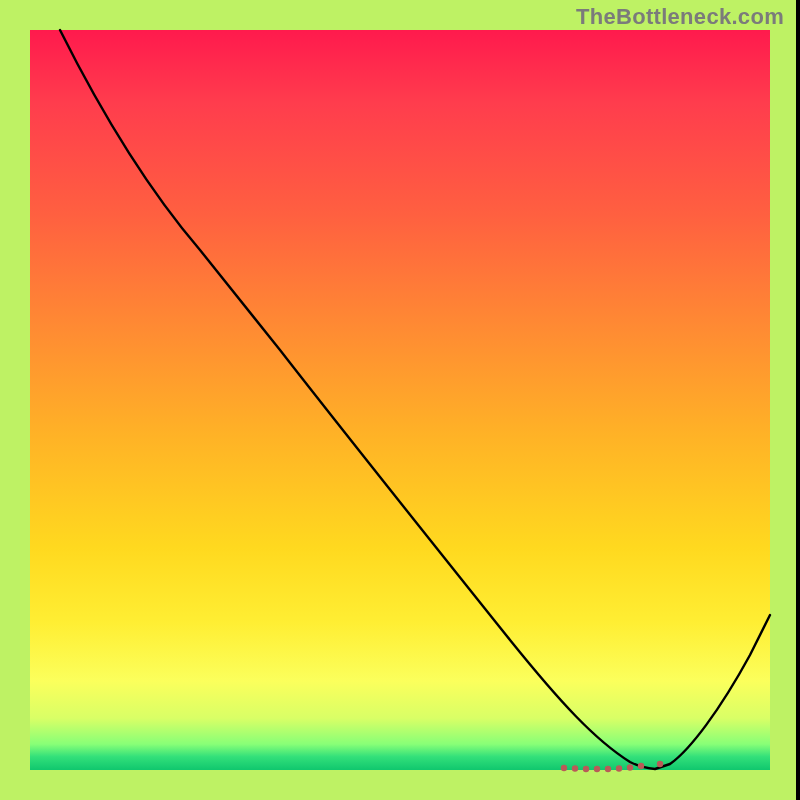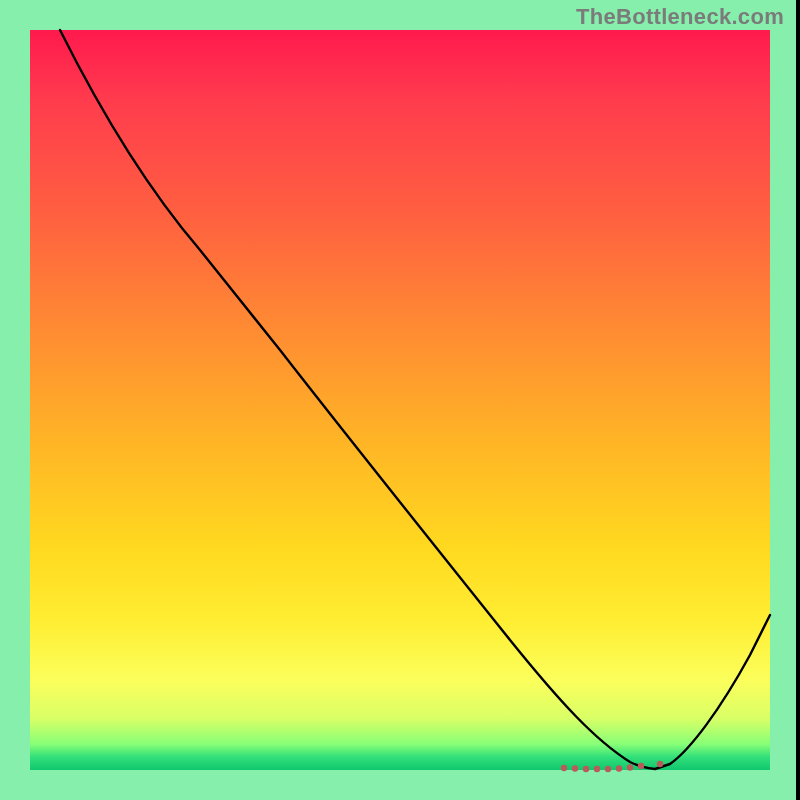--- a/index.html
+++ b/index.html
@@ -8,21 +8,21 @@
     width: 800px;
     height: 800px;
     background: #000;
     overflow: hidden;
     font-family: Arial, Helvetica, sans-serif;
   }
   .stage {
     position: relative;
     width: 796px;
     height: 800px;
-    background: #86efac;
+    background: #bef264;
   }
   .watermark {
     position: absolute;
     top: 4px;
     right: 12px;
     color: #7b7b7b;
     font-size: 22px;
     font-weight: 600;
     letter-spacing: 0.3px;
     user-select: none;

